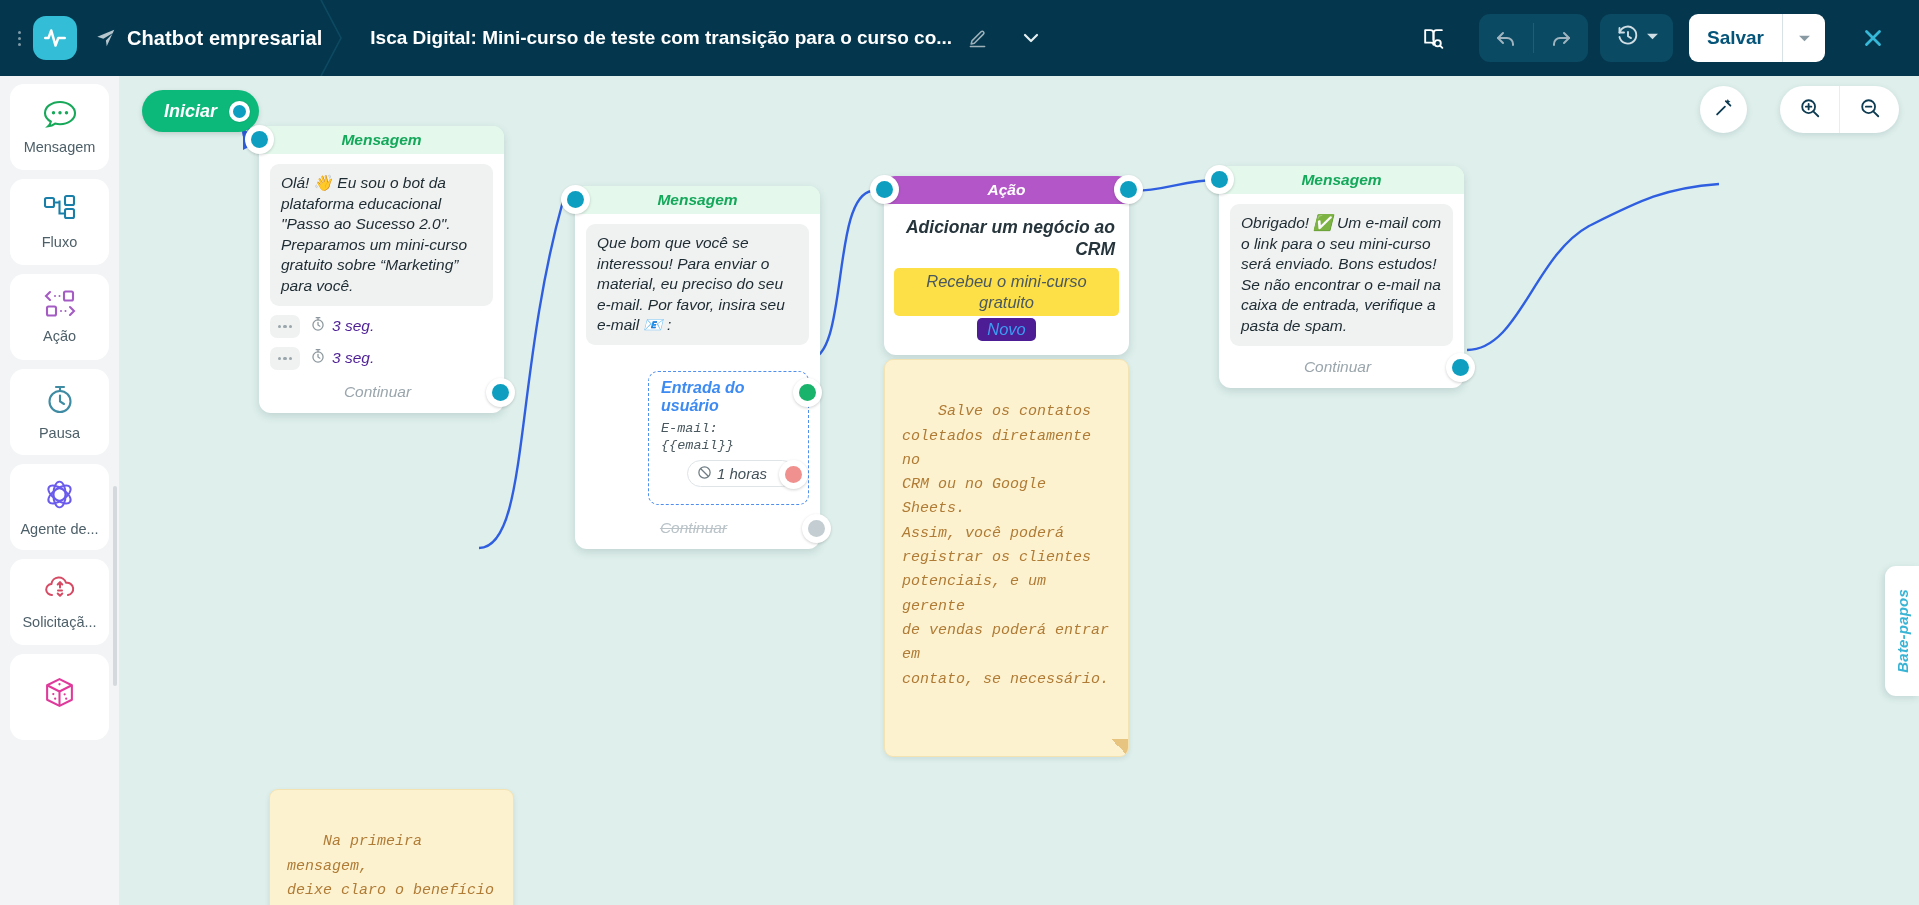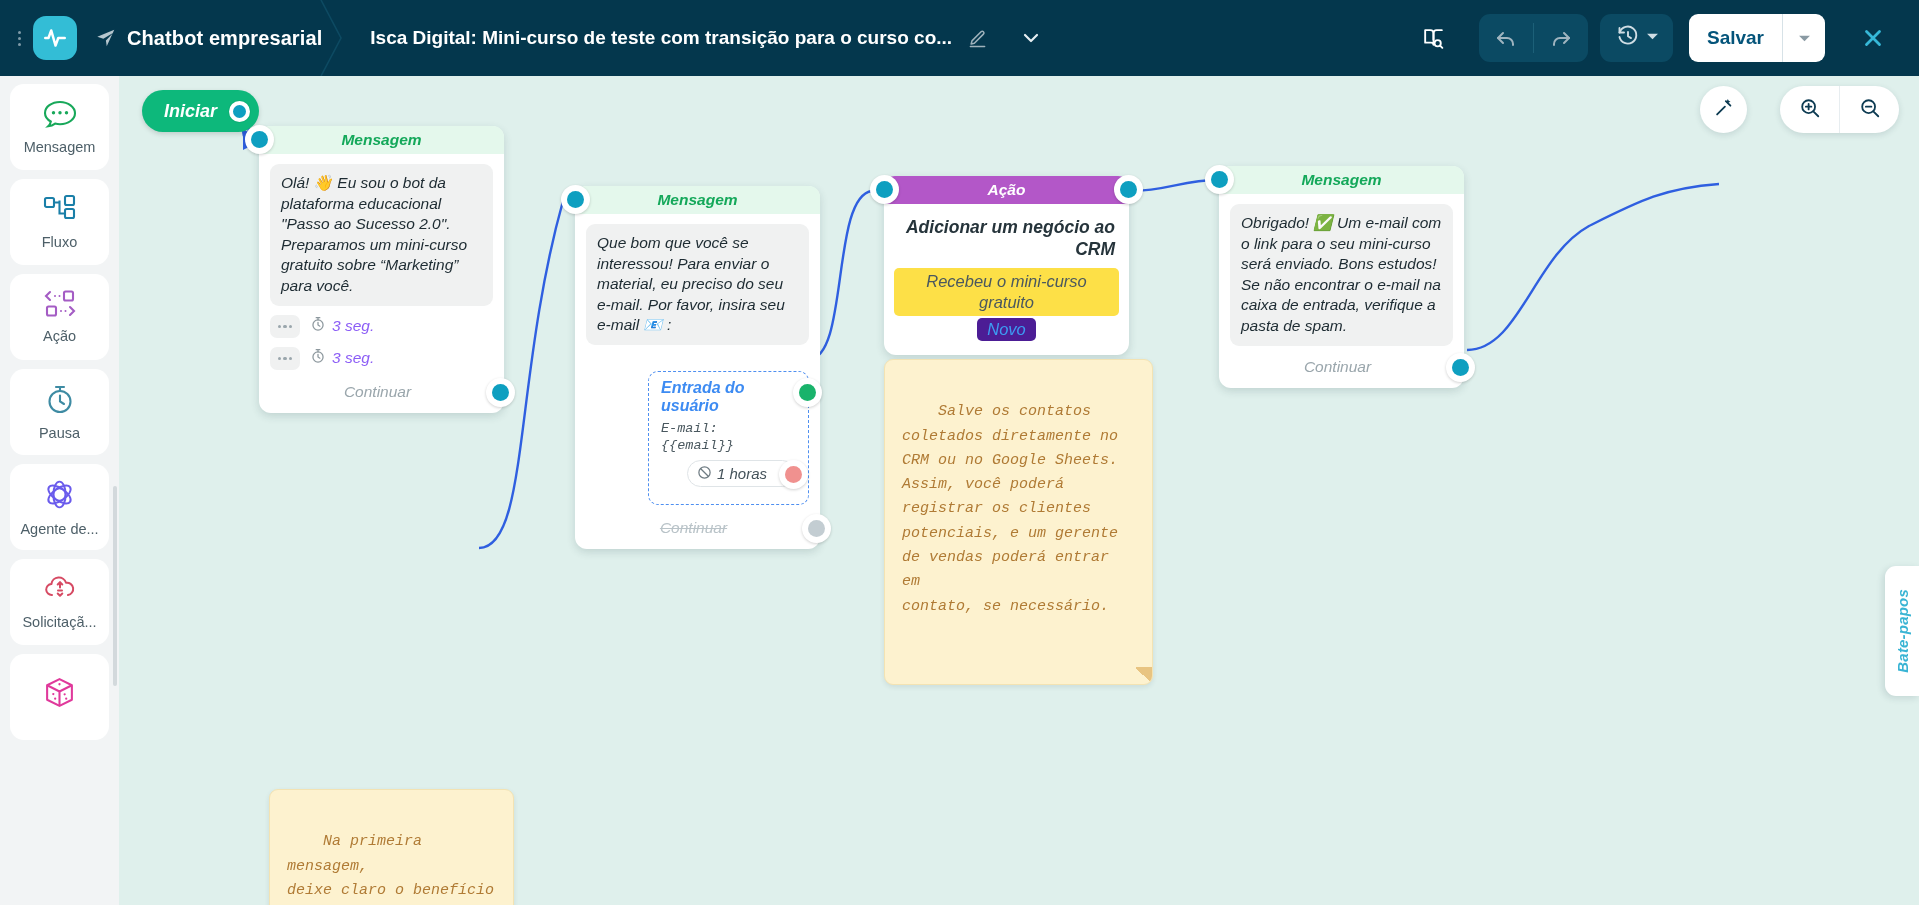--- a/index.html
+++ b/index.html
@@ -161,21 +161,21 @@
     white-space:pre-wrap;
   }
   .delay-row {
     display:flex; align-items:center; gap:10px; margin:9px 0 9px 0;
   }
   .dots-btn {
     width:30px;height:23px;border-radius:7px;background:#f0f1f1;
     display:flex;align-items:center;justify-content:center;gap:2.5px;cursor:pointer;
   }
   .dots-btn i { width:3.2px;height:3.2px;border-radius:50%;background:#9aa6ac;display:block; }
-  .delay-txt { font-size:15.5px; color:#8b5cf6; display:flex;align-items:center;gap:6px; }
+  .delay-txt { font-size:15.5px; color:#4c1d95; display:flex;align-items:center;gap:6px; }
   .qbox { background:#f0f1f1; border-radius:9px; padding:9px 11px 11px 11px; }
   .qbox-title { font-size:15.5px; color:#1d2b32; }
   .answer {
     margin-top:9px; background:#fff; border-radius:8px;
     height:31px; display:flex; align-items:center; justify-content:center;
     position:relative; font-size:15.5px; color:#1d2b32;
     box-shadow:0 1px 2px rgba(0,0,0,.10);
     cursor:pointer;
   }
   .continue-row {
@@ -582,21 +582,21 @@
     </div>
     <div class="port-wrap" style="right:-14px; top:-1px;">
       <span class="port-dot"></span>
     </div>
     <div class="act-title">Adicionar um negócio ao CRM</div>
     <div class="act-sub">Recebeu o mini-curso gratuito</div>
     <div class="act-new">Novo</div>
     <div style="height:14px"></div>
   </div>
 
-  <div class="note" style="left:765px; top:283px; width:269px;">
+  <div class="note" style="left:765px; top:283px; width:245px;">
     <span>Salve os contatos
 coletados diretamente no
 CRM ou no Google Sheets.
 Assim, você poderá
 registrar os clientes
 potenciais, e um gerente
 de vendas poderá entrar em
 contato, se necessário.</span>
     <span class="note-fold"></span>
   </div>

